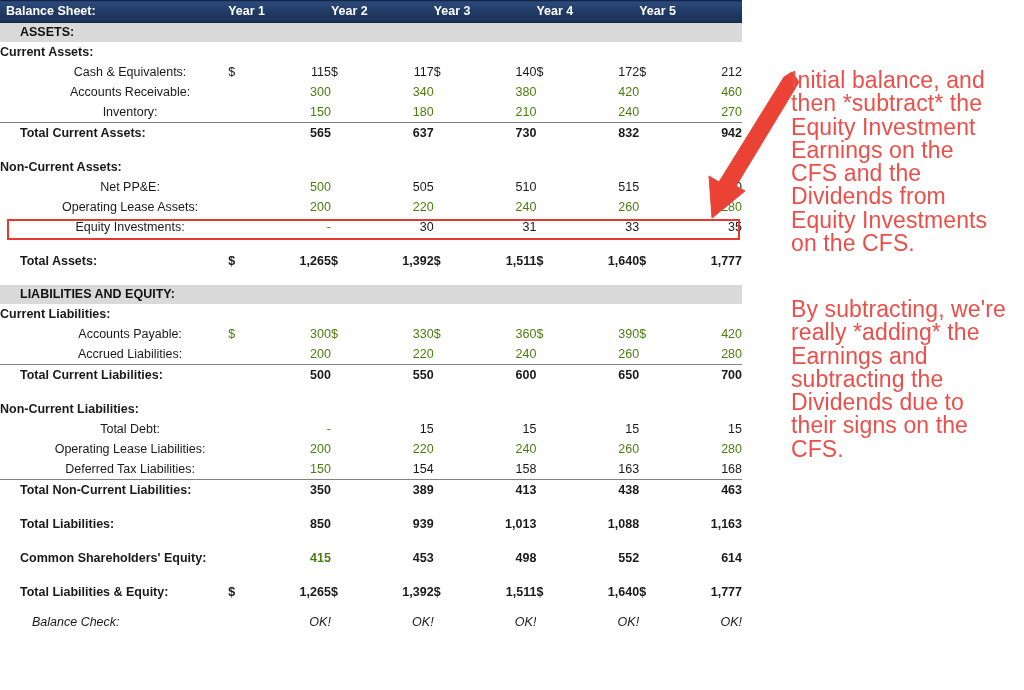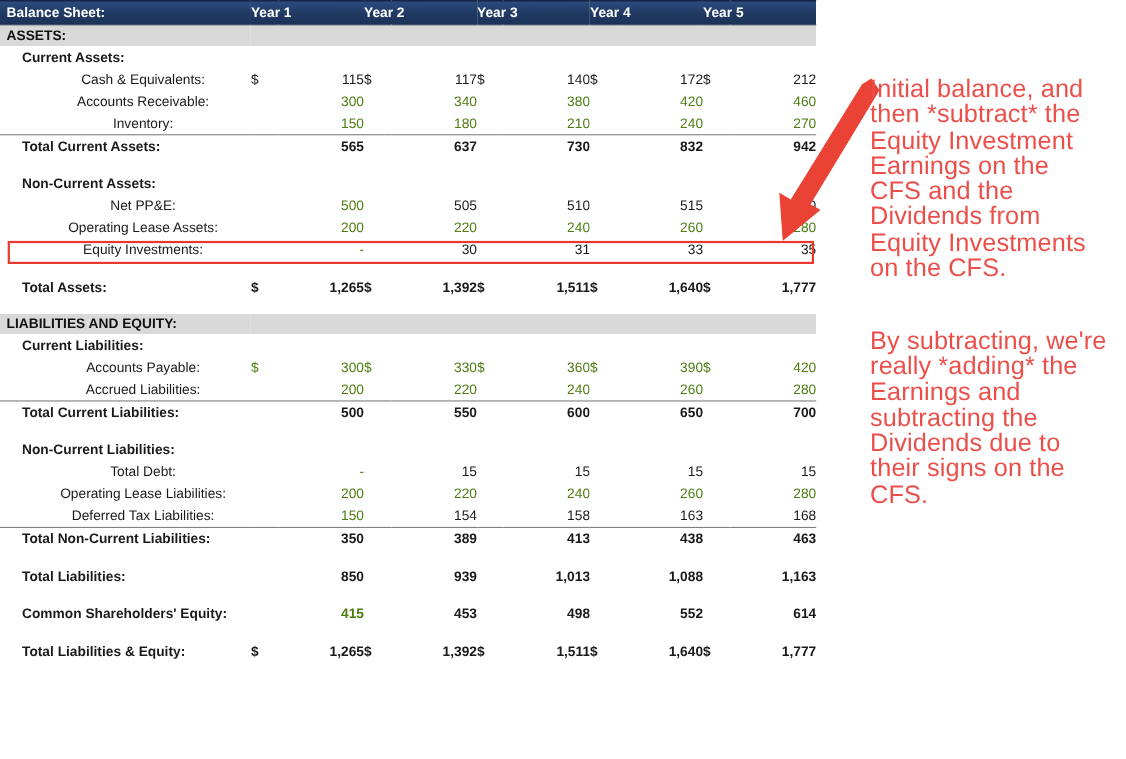--- a/index.html
+++ b/index.html
@@ -63,25 +63,25 @@
   tr.header-row td.hdr-year  { }
 
   
   tr.section-row td {
     background: #d9d9d9;
     font-weight: bold;
     color: #111111;
     height: 19px;
     line-height: 19px;
   }
-  tr.section-row td.sec-label { padding-left: 6px; }
+  tr.section-row td.sec-label { padding-left: 20px; }
 
   
   td.label        { padding-left: 6px; }
-  td.label.ind1   { padding-left: 20px; font-weight: bold; }
+  td.label.ind1   { font-weight: bold; }
   td.label.ind2   { padding-left: 32px; font-weight: normal; text-align: center; }
   td.label.total  { padding-left: 20px; font-weight: bold; }
   td.label.grand  { padding-left: 20px; font-weight: bold; }
   td.label.italic { padding-left: 32px; font-style: italic; font-weight: normal; }
 
   
   td.cur { text-align: left;  padding-left: 3px; font-weight: normal; }
   td.val { text-align: right; padding-right: 20px; }
 
   td.cur.b, td.val.b { font-weight: bold; }
@@ -466,20 +466,33 @@
         <td class="cur b">$</td>
         <td class="val b">1,640</td>
         <td class="cur b">$</td>
         <td class="val b">1,777</td>
       </tr>
 
       <tr class="spacer-sm">
           <td colspan="11"></td>
         </tr>
 
+      <tr>
+        <td class="label italic">Balance Check:</td>
+        <td class="cur"></td>
+        <td class="val ital">OK!</td>
+        <td class="cur"></td>
+        <td class="val ital">OK!</td>
+        <td class="cur"></td>
+        <td class="val ital">OK!</td>
+        <td class="cur"></td>
+        <td class="val ital">OK!</td>
+        <td class="cur"></td>
+        <td class="val ital">OK!</td>
+      </tr>
 
     </tbody>
   </table>
 </div>
 
 <div id="hl-box"></div>
 
 <svg id="arrow" viewBox="0 0 110 180" xmlns="http://www.w3.org/2000/svg">
   <defs></defs>
   <path d="M 92 12 L 99 22 L 36 126 L 45 131 L 12 158 L 9 116 L 19 122 L 84 17 Z" fill="#ea4335" stroke="#ea4335" stroke-width="1" stroke-linejoin="round"></path>

